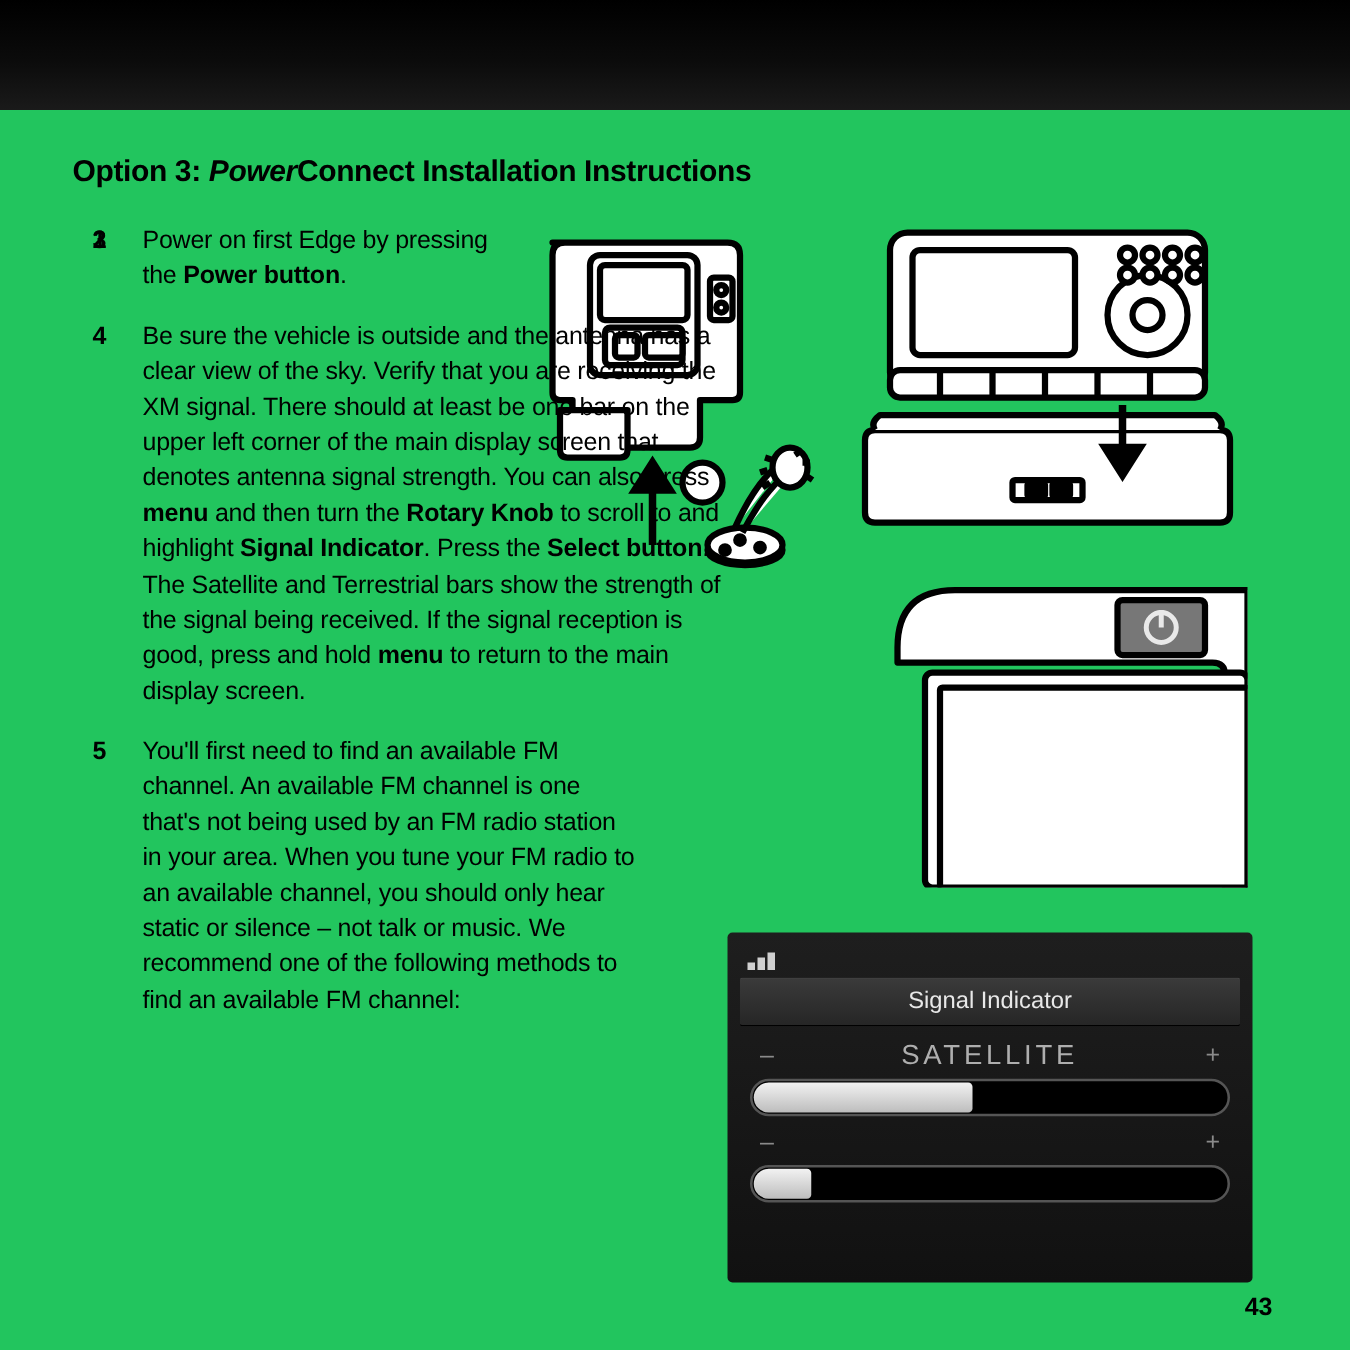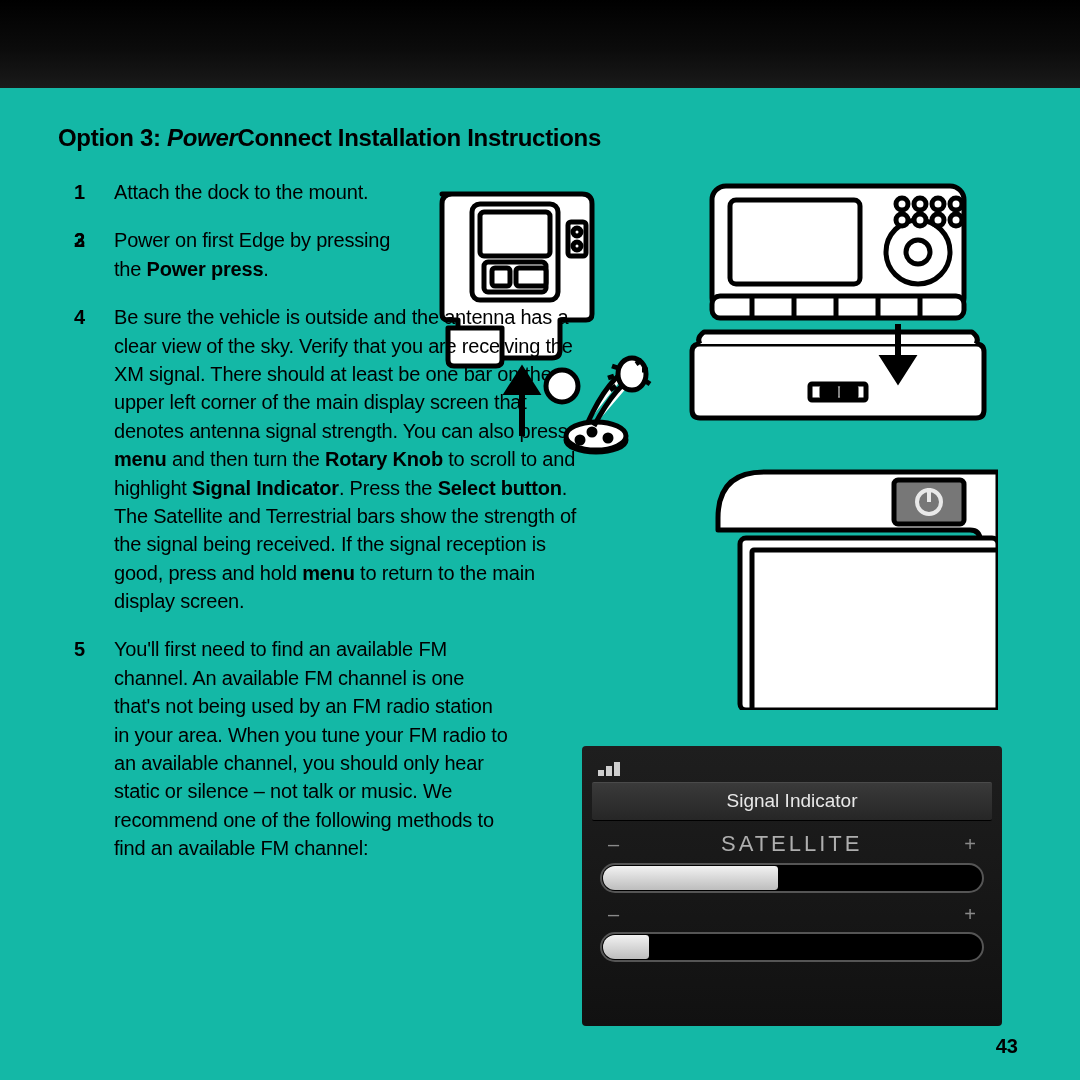--- a/index.html
+++ b/index.html
@@ -9,21 +9,21 @@
     background: #000;
     display: flex;
     flex-direction: column;
   }
   .topbar {
     height: 88px;
     background: linear-gradient(#000 0%, #0b0b0b 55%, #1a1a1a 100%);
   }
   .page {
     flex: 1;
-    background: #14b8a6;
+    background: #22c55e;
     position: relative;
     padding: 36px 52px 30px 52px;
     overflow: hidden;
   }
   .heading {
     font-size: 24px;
     font-weight: 700;
     color: #000;
     margin-bottom: 26px;
     margin-left: 6px;
@@ -280,29 +280,28 @@
         </div>
         <div class="sig-bar-track">
           <div class="sig-bar-fill" style="width:12%"></div>
         </div>
       </div>
     </div>
 
     <ol class="steps">
       <li class="step1">
         <span class="num">1</span>
-        <span class="body">Attach the dock to the mount.</span>
       </li>
       <li class="step2">
         <span class="num">2</span>
       </li>
       <li class="step3">
         <span class="num">3</span>
         <span class="body">
-          <span>Power on first Edge by pressing the </span><b>Power press</b><span>.</span>
+          <span>Power on first Edge by pressing the </span><b>Power button</b><span>.</span>
         </span>
       </li>
       <li class="step4">
         <span class="num">4</span>
         <span class="body">
           <span>Be sure the vehicle is outside and the antenna has a clear view of the sky. Verify that you are receiving the XM signal. There should at least be one bar on the upper left corner of the main display screen that denotes antenna signal strength. You can also press </span><b>menu</b><span> and then turn the </span><b>Rotary Knob</b><span> to scroll to and highlight </span><b>Signal Indicator</b><span>. Press the </span><b>Select button</b><span>. The Satellite and Terrestrial bars show the strength of the signal being received. If the signal reception is good, press and hold </span><b>menu</b><span> to return to the main display screen.</span>
         </span>
       </li>
       <li class="step5">
         <span class="num">5</span>

